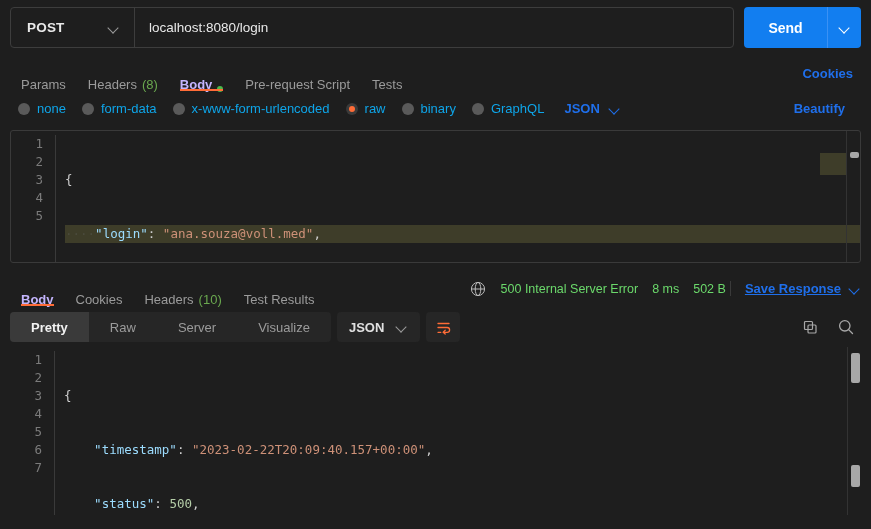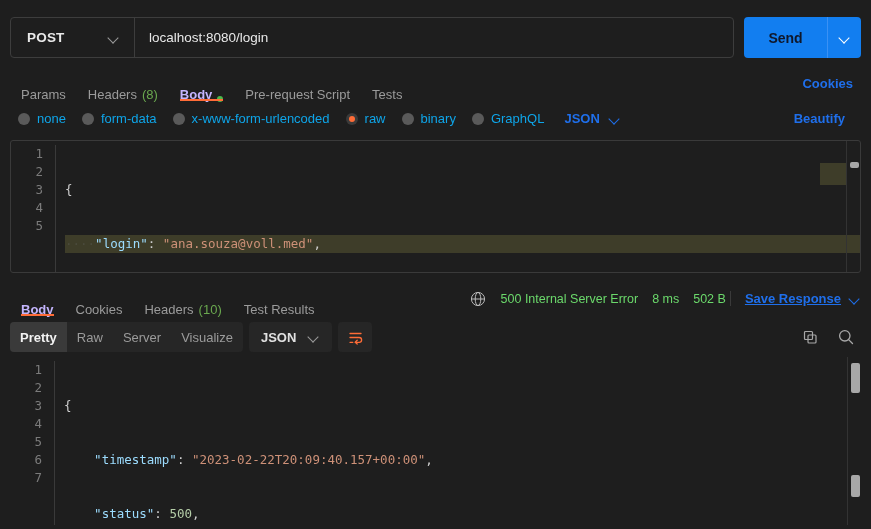--- a/index.html
+++ b/index.html
@@ -11,21 +11,20 @@
     overflow: hidden;
   }
 
   
   .url-bar {
     display: flex;
     align-items: center;
     padding: 7px 10px 7px 10px;
     gap: 10px;
     height: 55px;
-    margin-top: 10px;
   }
   .method-url {
     flex: 1;
     display: flex;
     align-items: stretch;
     height: 41px;
     border: 1px solid #3d3d3d;
     border-radius: 4px;
     background: #1e1e1e;
     overflow: hidden;
@@ -73,21 +72,21 @@
     height: 41px;
     border-radius: 4px;
     overflow: hidden;
     background: #127ef0;
   }
   .send-btn {
     display: flex; align-items: center; justify-content: center;
     width: 83px;
     font-size: 14px;
     font-weight: bold;
-    color: #0f172a;
+    color: #ffffff;
     cursor: pointer;
   }
   .send-caret {
     display: flex; align-items: center; justify-content: center;
     width: 34px;
     border-left: 1px solid #3a91f5;
     cursor: pointer;
   }
   .send-caret .chev::before { border-color: #ffffff; }
 
@@ -284,21 +283,21 @@
   .pill-group {
     display: flex;
     align-items: stretch;
     height: 30px;
     background: #262626;
     border-radius: 4px;
     overflow: hidden;
   }
   .pill {
     display: flex; align-items: center;
-    padding: 0 10px;
+    padding: 0 21px;
     font-size: 13px;
     color: #9b9b9b;
     cursor: pointer;
   }
   .pill.active {
     background: #3a3a3a;
     color: #f2f2f2;
     font-weight: bold;
   }
   .fmt-select {

